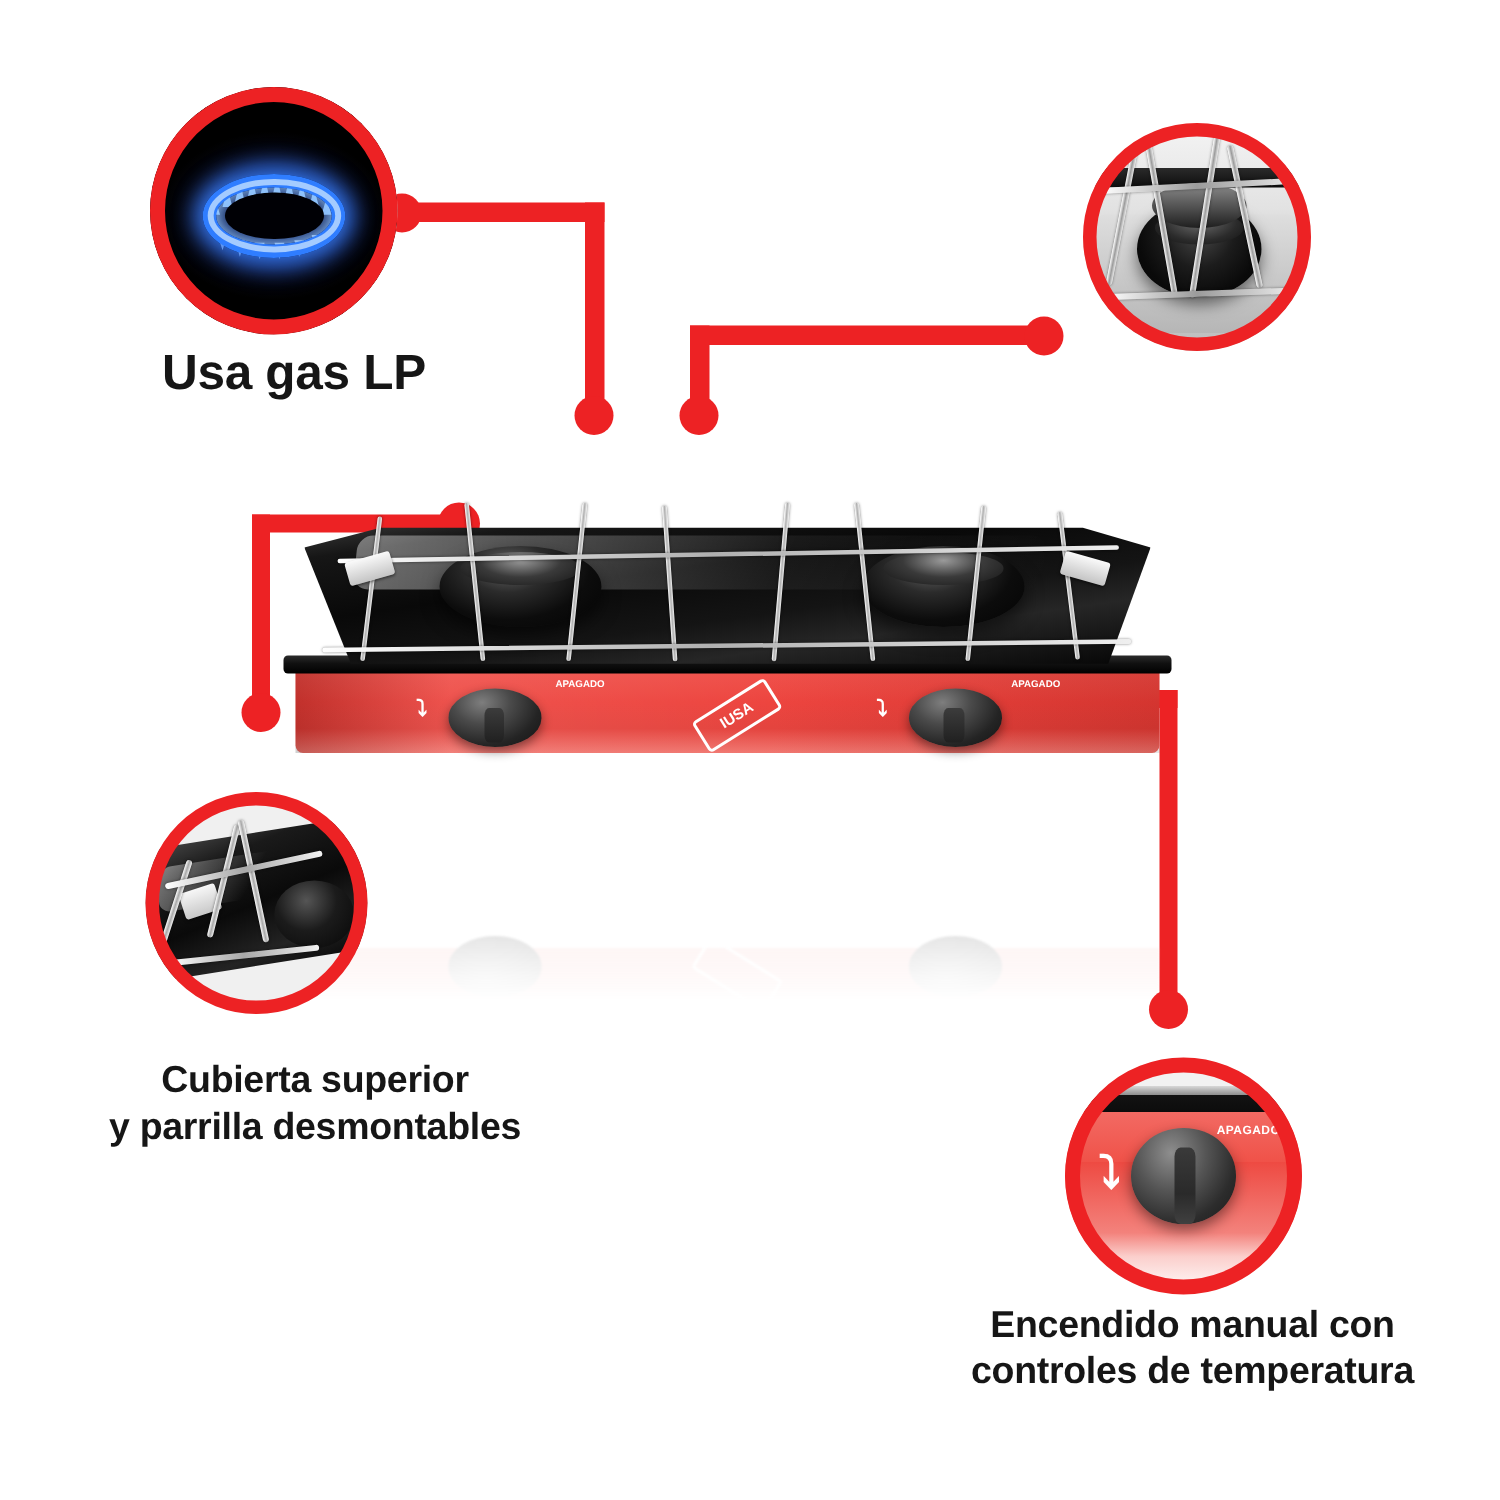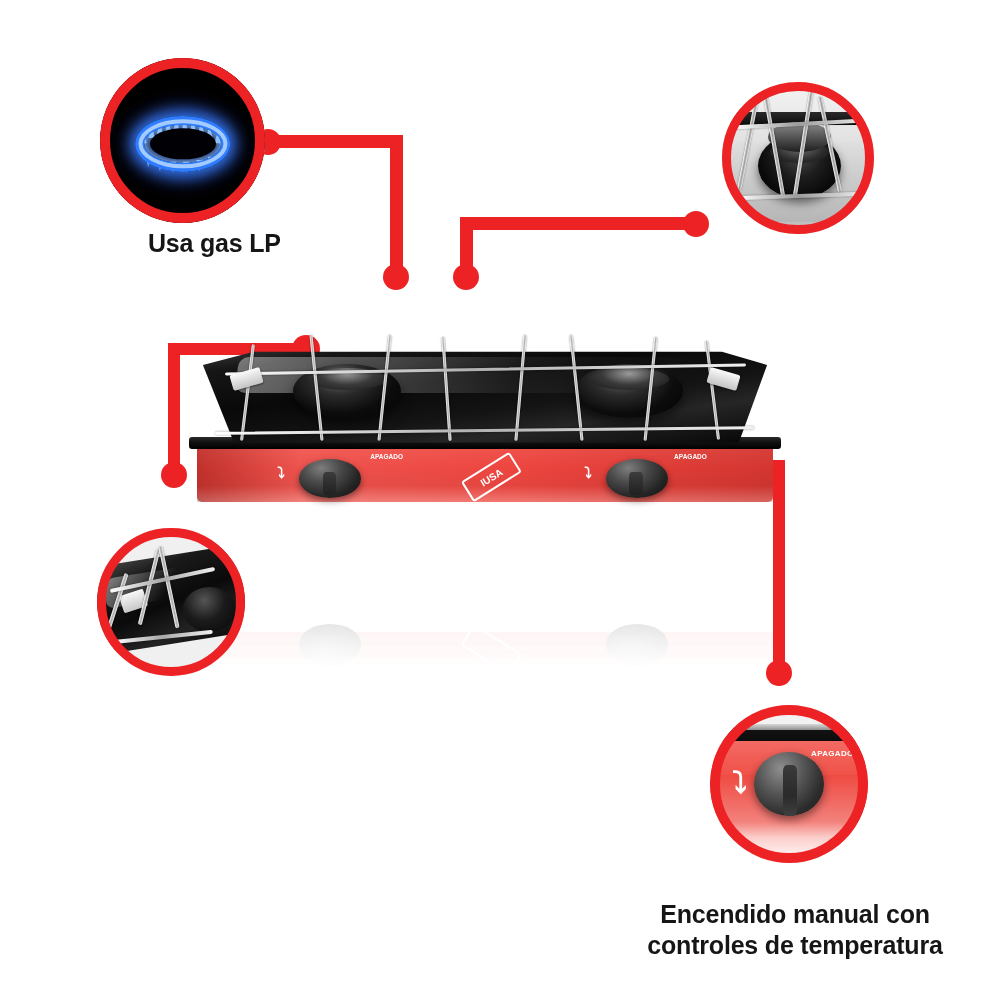--- a/index.html
+++ b/index.html
@@ -463,21 +463,21 @@
               <path d="M90 50 l4 12 l4 -12 z"></path>
           </g>
         </svg>
       </div>
       <div class="flame-ring"></div>
       <div class="flame-ring2"></div>
       <div class="flame-core"></div>
     </div>
   </div>
   <div class="bubble-ring" style="left:100px; top:58px; width:165px; height:165px; border-width:10px;"></div>
-  <div class="caption" style="left:108px; top:228px; width:260px; font-size:25px;margin-left:40px;">Usa gas LP</div>
+  <div class="caption" style="left:108px; top:228px; width:260px; font-size:33px;">Usa gas LP</div>
 
   <div class="bubble" style="left:722px; top:82px; width:152px; height:152px;">
     <div class="bubble-inner">
       <div class="bn-bg"></div>
       <div class="bn-plate"></div>
       <div class="bn-pan"></div>
       <div class="bn-burner"></div>
       <div class="bn-cap"></div>
       <div class="bn-wire" style="left:16%; top:10%; width:4px; height:62%; transform:rotate(11deg);"></div>
       <div class="bn-wire" style="left:33%; top:6%; width:4px; height:70%; transform:rotate(-10deg);"></div>
@@ -497,28 +497,30 @@
       <div class="cv-burner" style="left:58%; top:40%; width:36%; height:30%;"></div>
       <div class="cv-chip" style="left:16%; top:43%; width:17%; height:12%; transform:rotate(-18deg);"></div>
       <div class="cv-wire" style="left:34%; top:14%; width:4px; height:52%; transform:rotate(14deg);"></div>
       <div class="cv-wire" style="left:47%; top:12%; width:4px; height:56%; transform:rotate(-12deg);"></div>
       <div class="cv-wire" style="left:12%; top:30%; width:4px; height:42%; transform:rotate(18deg);"></div>
       <div class="cv-wire" style="left:8%; top:34%; width:72%; height:4px; transform:rotate(-12deg);"></div>
       <div class="cv-wire" style="left:10%; top:72%; width:68%; height:4px; transform:rotate(-6deg);"></div>
     </div>
   </div>
   <div class="bubble-ring" style="left:97px; top:528px; width:148px; height:148px; border-width:9px;"></div>
+  <div class="caption" style="left:25px; top:705px; width:370px; font-size:25px; text-align:center;">Cubierta superior
+y parrilla desmontables</div>
 
   <div class="bubble" style="left:710px; top:705px; width:158px; height:158px;">
     <div class="bubble-inner">
       <div class="kn-bg"></div>
       <div class="kn-strip"></div>
       <div class="kn-knob"></div>
       <div class="kn-pointer"></div>
       <div class="kn-arrow" style="left:14%; top:40%; font-size:30px;">⤵</div>
       <div class="kn-apagado" style="left:64%; top:28%; font-size:8px;">APAGADO</div>
     </div>
   </div>
   <div class="bubble-ring" style="left:710px; top:705px; width:158px; height:158px; border-width:10px;"></div>
-  <div class="caption" style="left:600px; top:868px; width:390px; font-size:25px; text-align:center;margin-top:31px;">Encendido manual con
+  <div class="caption" style="left:600px; top:868px; width:390px; font-size:25px; text-align:center;">Encendido manual con
 controles de temperatura</div>
 
 </div>
 
 </body></html>

